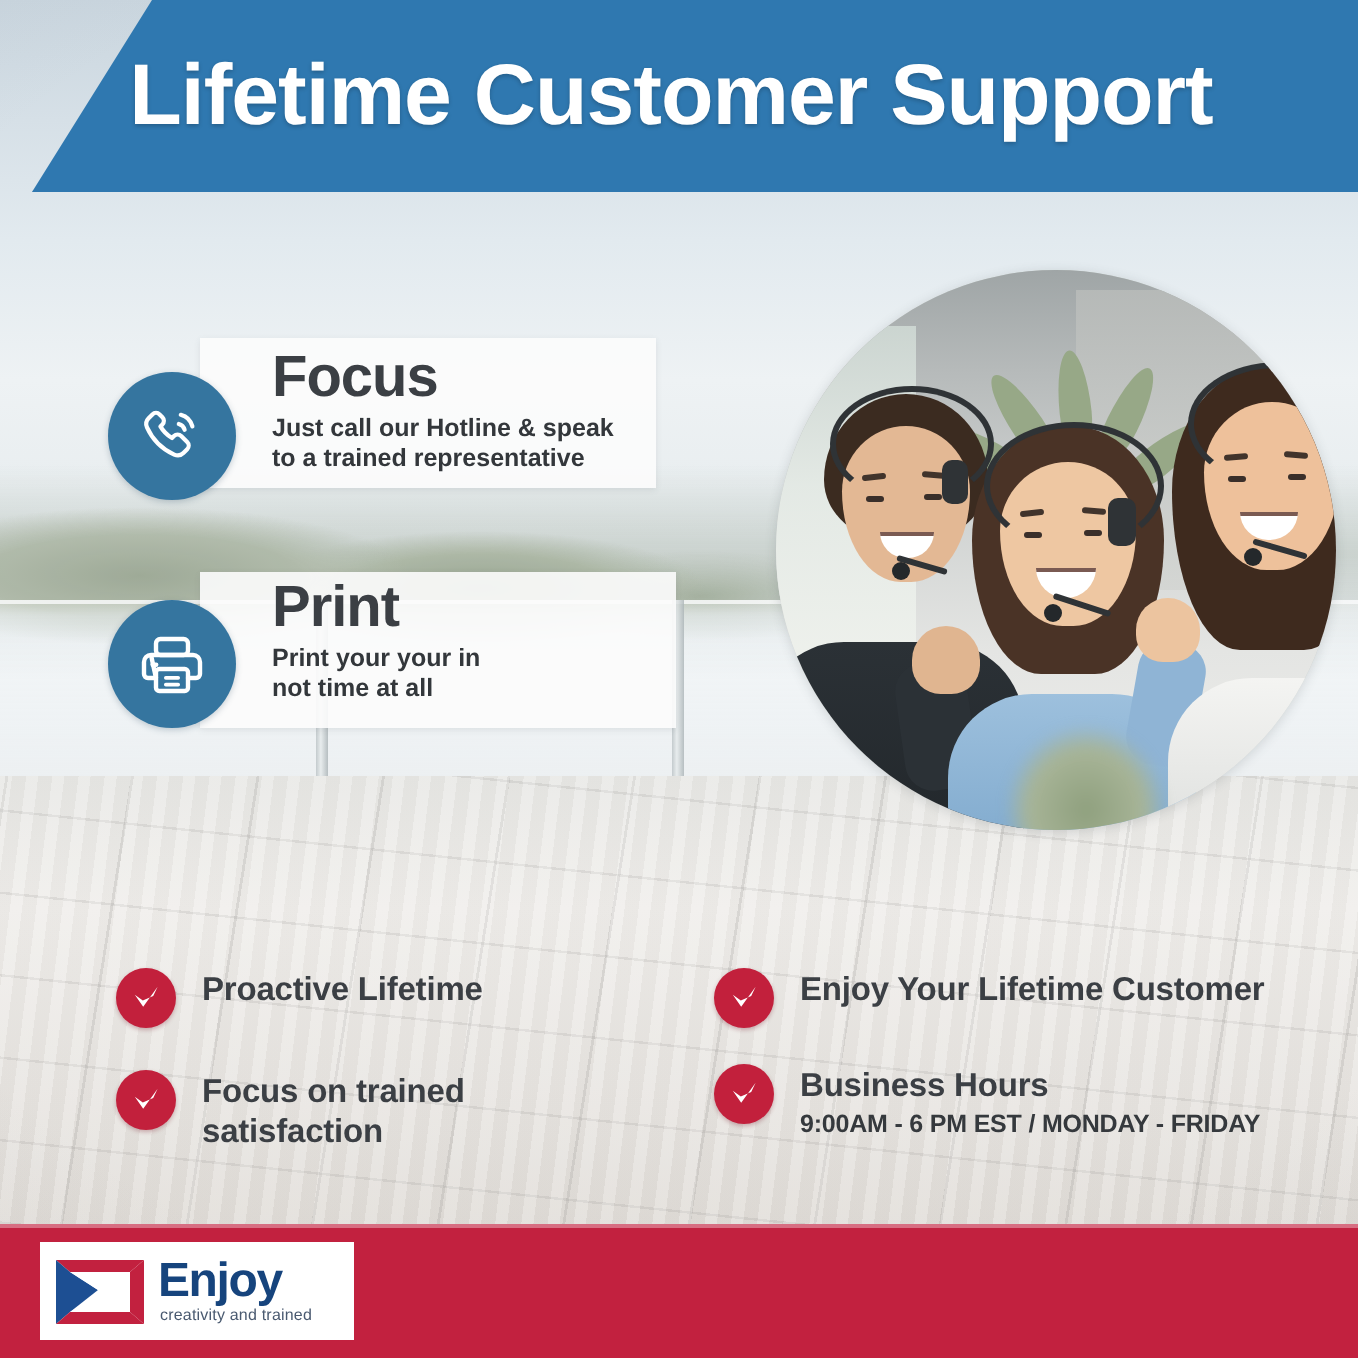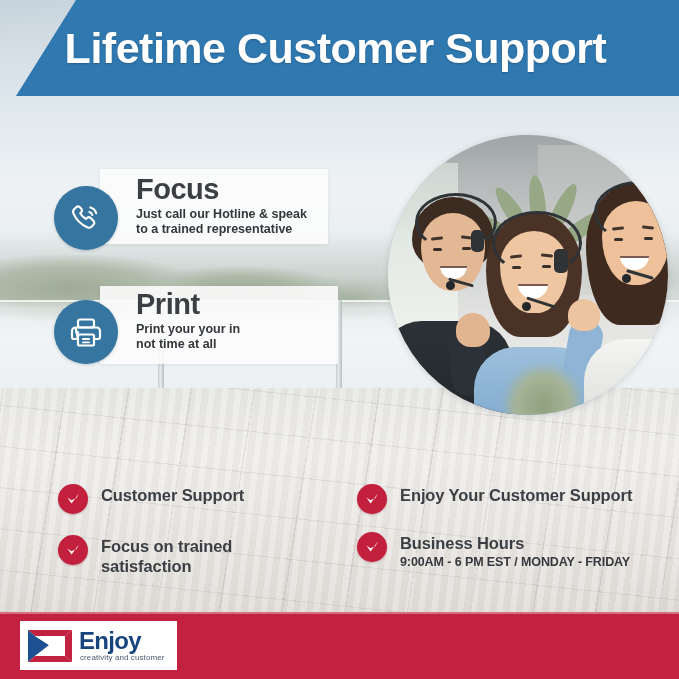--- a/index.html
+++ b/index.html
@@ -421,21 +421,21 @@
 not time at all</p>
   </div>
 
   <div class="check-item ci-1">
     <span class="check-circle">
       <svg width="18" height="18" viewBox="0 0 18 18" aria-hidden="true">
         <path d="M3.4 7.4 L7.6 13.4 L14.8 3.4 L12.6 8.0 L7.4 10.2 Z" fill="#ffffff"></path>
       </svg>
     </span>
     <span class="check-labels">
-      <p class="check-label">Customer Support</p>
+      <p class="check-label">Proactive Lifetime</p>
     </span>
   </div>
 
   <div class="check-item ci-2">
     <span class="check-circle">
       <svg width="18" height="18" viewBox="0 0 18 18" aria-hidden="true">
         <path d="M3.4 7.4 L7.6 13.4 L14.8 3.4 L12.6 8.0 L7.4 10.2 Z" fill="#ffffff"></path>
       </svg>
     </span>
     <span class="check-labels">
@@ -444,21 +444,21 @@
     </span>
   </div>
 
   <div class="check-item ci-3">
     <span class="check-circle">
       <svg width="18" height="18" viewBox="0 0 18 18" aria-hidden="true">
         <path d="M3.4 7.4 L7.6 13.4 L14.8 3.4 L12.6 8.0 L7.4 10.2 Z" fill="#ffffff"></path>
       </svg>
     </span>
     <span class="check-labels">
-      <p class="check-label">Enjoy Your Customer Support</p>
+      <p class="check-label">Enjoy Your Lifetime Customer</p>
     </span>
   </div>
 
   <div class="check-item ci-4">
     <span class="check-circle">
       <svg width="18" height="18" viewBox="0 0 18 18" aria-hidden="true">
         <path d="M3.4 7.4 L7.6 13.4 L14.8 3.4 L12.6 8.0 L7.4 10.2 Z" fill="#ffffff"></path>
       </svg>
     </span>
     <span class="check-labels">
@@ -477,18 +477,18 @@
           <polygon points="45,1 38,7 38,27 45,33" fill="#c2213f"></polygon>
           <polygon points="1,33 8,27 38,27 45,33" fill="#c2213f"></polygon>
           <polygon points="8,7 22,16 8,27" fill="#1d4f93"></polygon>
           <polygon points="22,16 38,7 38,27" fill="#ffffff"></polygon>
           <polygon points="8,7 38,7 22,16" fill="#ffffff"></polygon>
           <polygon points="8,27 22,18 38,27" fill="#ffffff"></polygon>
         </svg>
       </span>
       <span class="logo-words">
         <p class="logo-name">Enjoy</p>
-        <p class="logo-tag">creativity and customer</p>
+        <p class="logo-tag">creativity and trained</p>
       </span>
     </div>
   </div>
 
 </div>
 
 </body></html>

